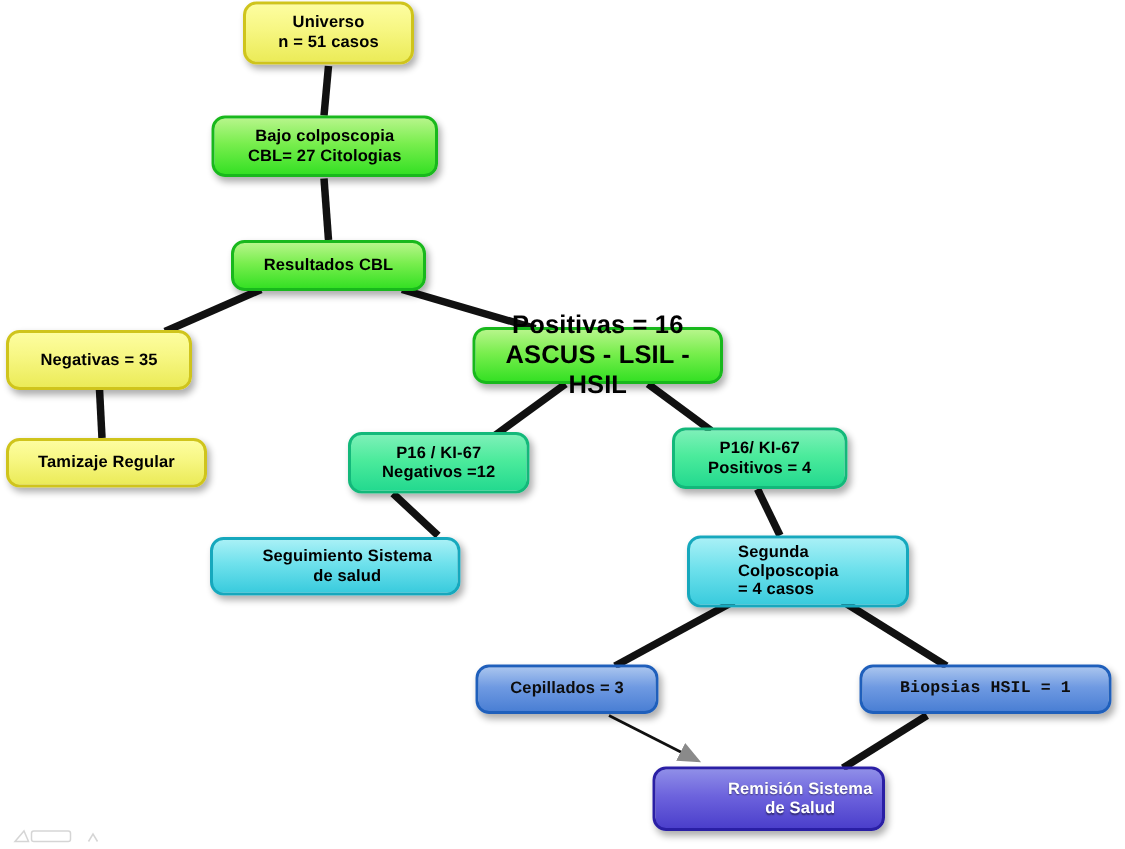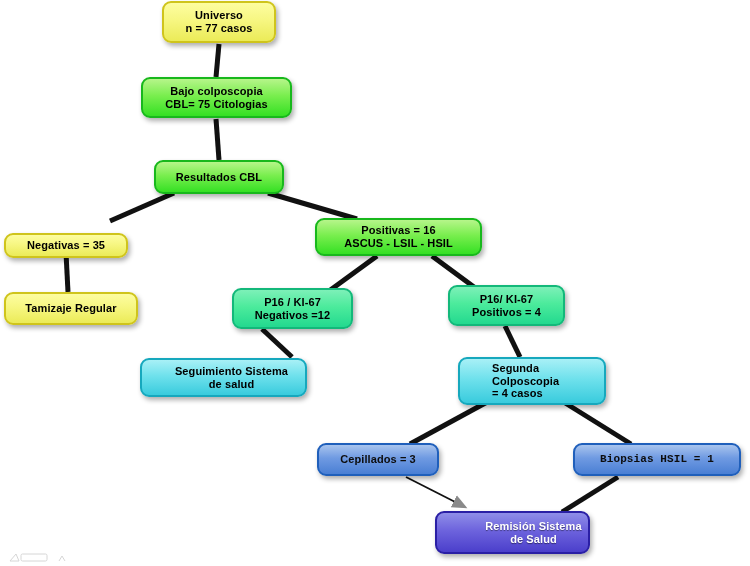--- a/index.html
+++ b/index.html
@@ -81,23 +81,23 @@
   .n-indigo {
     background: linear-gradient(180deg, #8f8ee8 0%, #6d63dd 45%, #4b3fcb 100%);
     border: 2px solid #2a1fa5;
     color: #ffffff;
     padding-left: 42px;
   }
 
   .n-universo      { left: 162px; top:   1px; width: 114px; height:  42px; font-size: 11px; }
   .n-bajo          { left: 141px; top:  77px; width: 151px; height:  41px; font-size: 11px; }
   .n-resultados    { left: 154px; top: 160px; width: 130px; height:  34px; font-size: 11px; }
-  .n-negativas     { left:   4px; top: 220px; width: 124px; height:  25px; font-size: 11px; margin-top: 13px; }
+  .n-negativas     { left:   4px; top: 220px; width: 124px; height:  40px; font-size: 11px; }
   .n-tamizaje      { left:   4px; top: 292px; width: 134px; height:  33px; font-size: 11px; }
-  .n-positivas     { left: 315px; top: 218px; width: 167px; height:  38px; font-size: 11px; }
+  .n-positivas     { left: 315px; top: 218px; width: 167px; height:  38px; font-size: 17px; }
   .n-p16neg        { left: 232px; top: 288px; width: 121px; height:  41px; font-size: 11px; }
   .n-p16pos        { left: 448px; top: 285px; width: 117px; height:  41px; font-size: 11px; }
   .n-seguimiento   { left: 140px; top: 358px; width: 167px; height:  39px; font-size: 11px; }
   .n-segunda       { left: 458px; top: 357px; width: 148px; height:  48px; font-size: 11px;
                      justify-content: flex-start; text-align: left; }
   .n-segunda .label { padding-left: 16px; }
   .n-cepillados    { left: 317px; top: 443px; width: 122px; height:  33px; font-size: 11px; }
   .n-biopsias      { left: 573px; top: 443px; width: 168px; height:  33px; font-size: 11px; font-family: Liberation Mono, monospace; }
   .n-remision      { left: 435px; top: 511px; width: 155px; height:  43px; font-size: 11px; }
 
@@ -149,26 +149,26 @@
 
     <path d="M562,401 L631,444" stroke="#111111" stroke-width="5" fill="none"></path>
 
     <path d="M406,477 L465,507" stroke="#111111" stroke-width="1.8" fill="none" marker-end="url(#arrowGray)"></path>
 
     <path d="M618,477 L562,512" stroke="#111111" stroke-width="5" fill="none"></path>
   </svg>
 
   <div class="node n-yellow n-universo">
     <span class="label">Universo
-n = 77 casos</span>
+n = 51 casos</span>
   </div>
 
   <div class="node n-green n-bajo">
     <span class="label">Bajo colposcopia
-CBL= 75 Citologias</span>
+CBL= 27 Citologias</span>
   </div>
 
   <div class="node n-green n-resultados">
     <span class="label">Resultados CBL</span>
   </div>
 
   <div class="node n-yellow n-negativas">
     <span class="label">Negativas = 35</span>
   </div>
 

